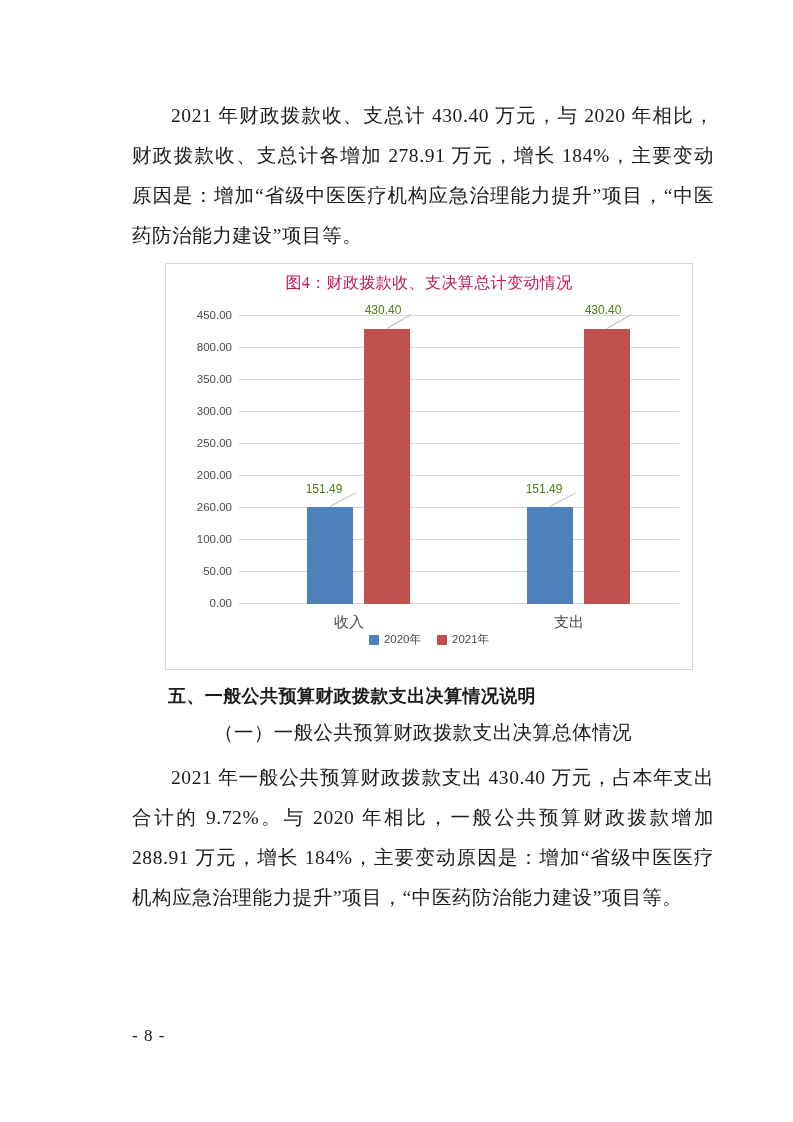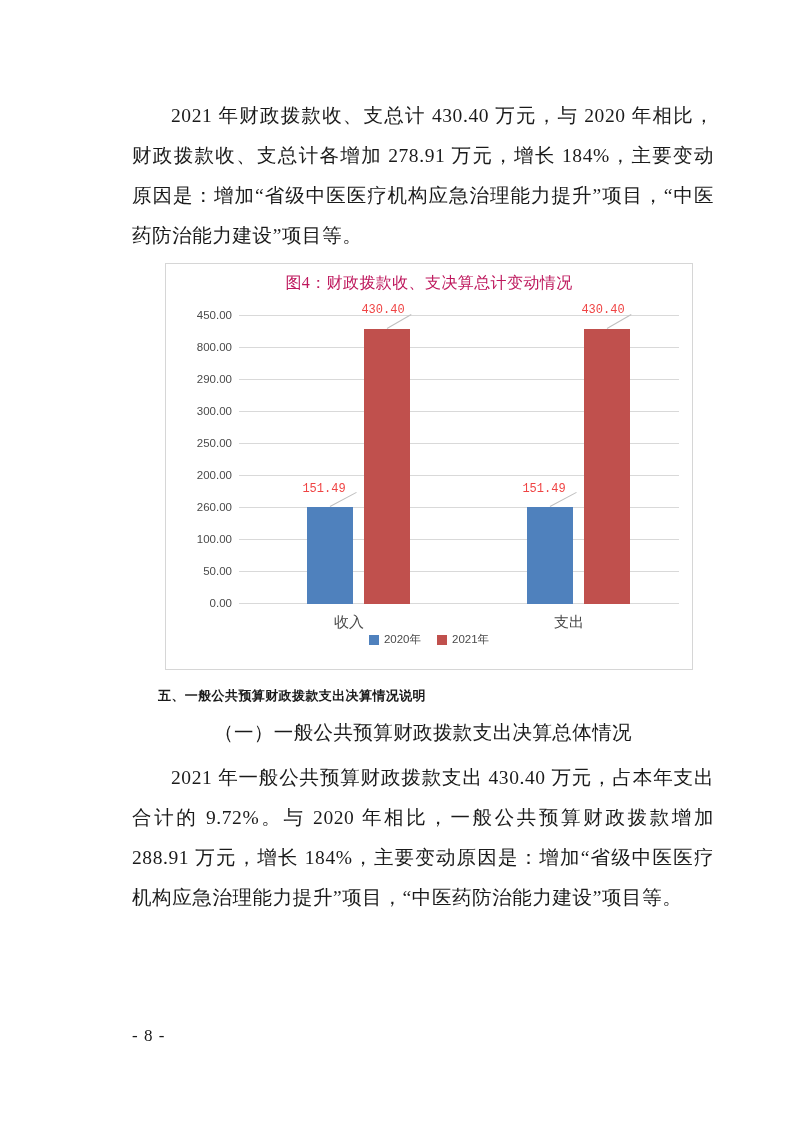--- a/index.html
+++ b/index.html
@@ -38,21 +38,21 @@
     line-height: 40px;
     text-align: justify;
     text-justify: inter-ideograph;
     text-indent: 2em;
     letter-spacing: 0.6px;
     font-family: "Liberation Serif", "DejaVu Serif", serif;
   }
 
   h2.heading-main {
     margin: 0;
-    font-size: 13px;
+    font-size: 18px;
     line-height: 36px;
     font-weight: bold;
     text-indent: 2em;
     letter-spacing: 0.4px;
     font-family: "DejaVu Sans", "Liberation Sans", sans-serif;
   }
   h3.heading-sub {
     margin: 0;
     font-size: 19.5px;
     line-height: 38px;
@@ -119,23 +119,23 @@
     bottom: 0;
     width: 46px;
   }
   .bar.blue { background: #4f81bd; }
   .bar.red  { background: #c0504d; }
 
   .dlabel {
     position: absolute;
     transform: translateX(-50%);
     font-size: 12px;
-    color: #ef4444;
+    color: #4d7c0f;
     white-space: nowrap;
-    font-family: Liberation Mono, monospace;
+    font-family: Liberation Sans, sans-serif;
   }
   .leader {
     position: absolute;
     height: 1px;
     background: #bfbfbf;
     transform-origin: left center;
   }
 
   .xtick {
     position: absolute;
@@ -208,21 +208,21 @@
       <div class="gridline" style="bottom:44.444%;">
         <span class="ytick">200.00</span>
       </div>
       <div class="gridline" style="bottom:55.556%;">
         <span class="ytick">250.00</span>
       </div>
       <div class="gridline" style="bottom:66.667%;">
         <span class="ytick">300.00</span>
       </div>
       <div class="gridline" style="bottom:77.778%;">
-        <span class="ytick">290.00</span>
+        <span class="ytick">350.00</span>
       </div>
       <div class="gridline" style="bottom:88.889%;">
         <span class="ytick">800.00</span>
       </div>
       <div class="gridline" style="bottom:100%;">
         <span class="ytick">450.00</span>
       </div>
 
       <div class="group" style="left:0px; width:220px;">
         <div class="bar blue" style="left:68px; height:33.66%;"></div>

